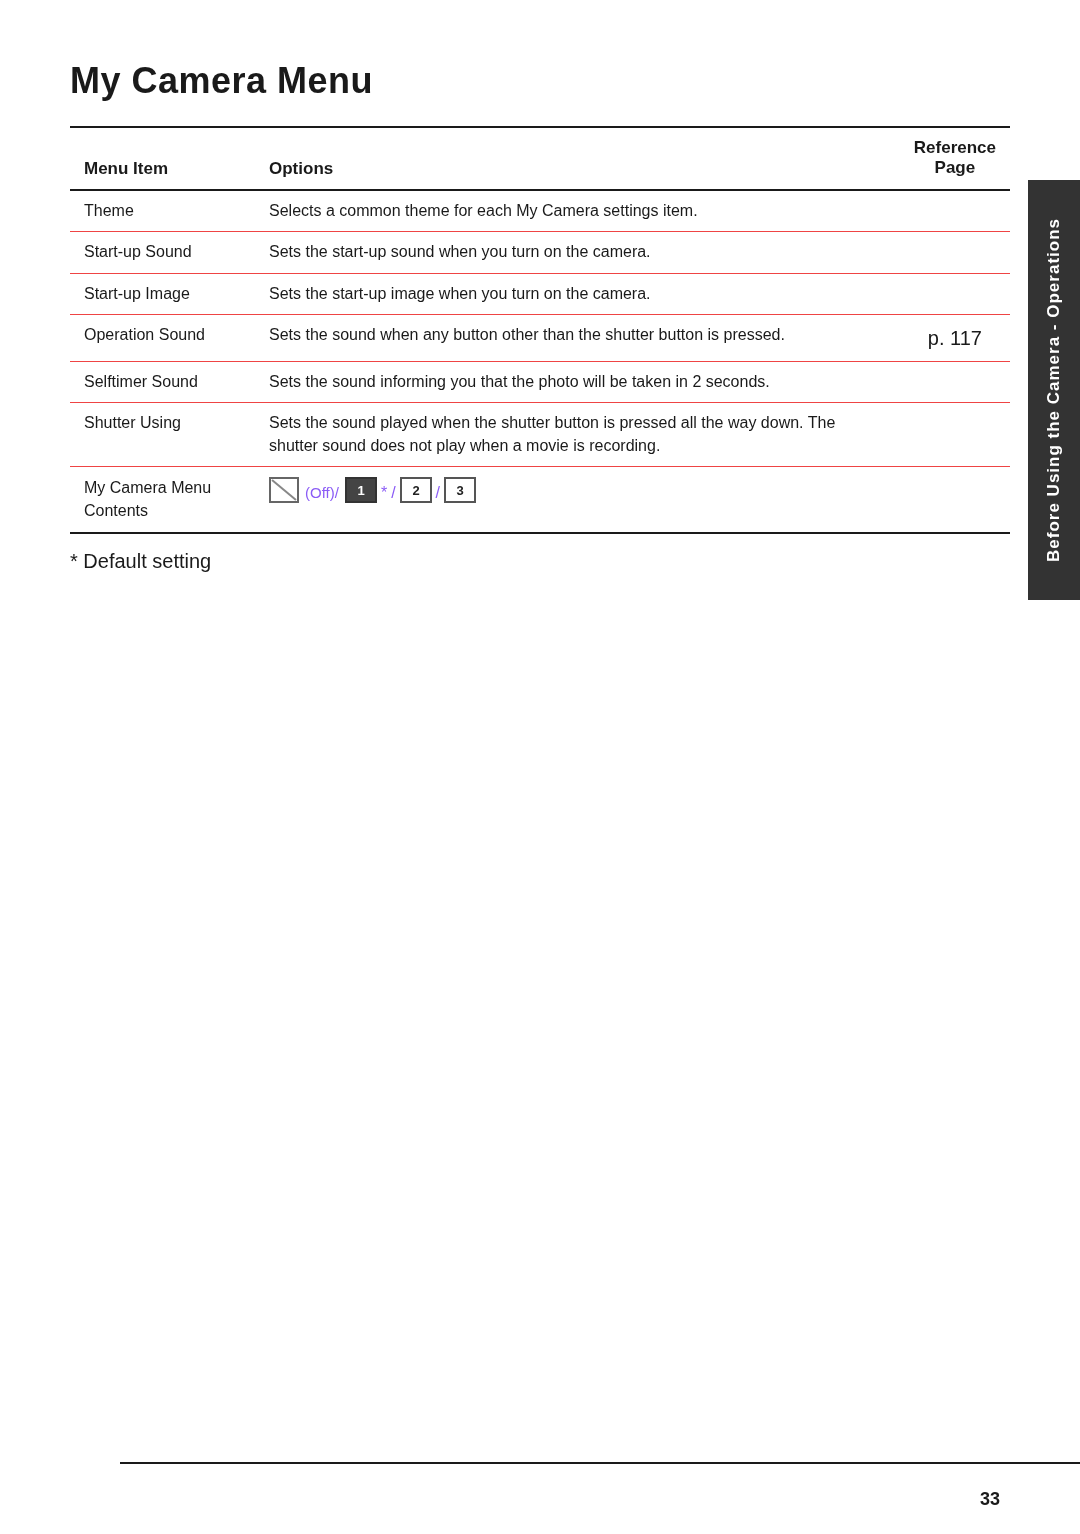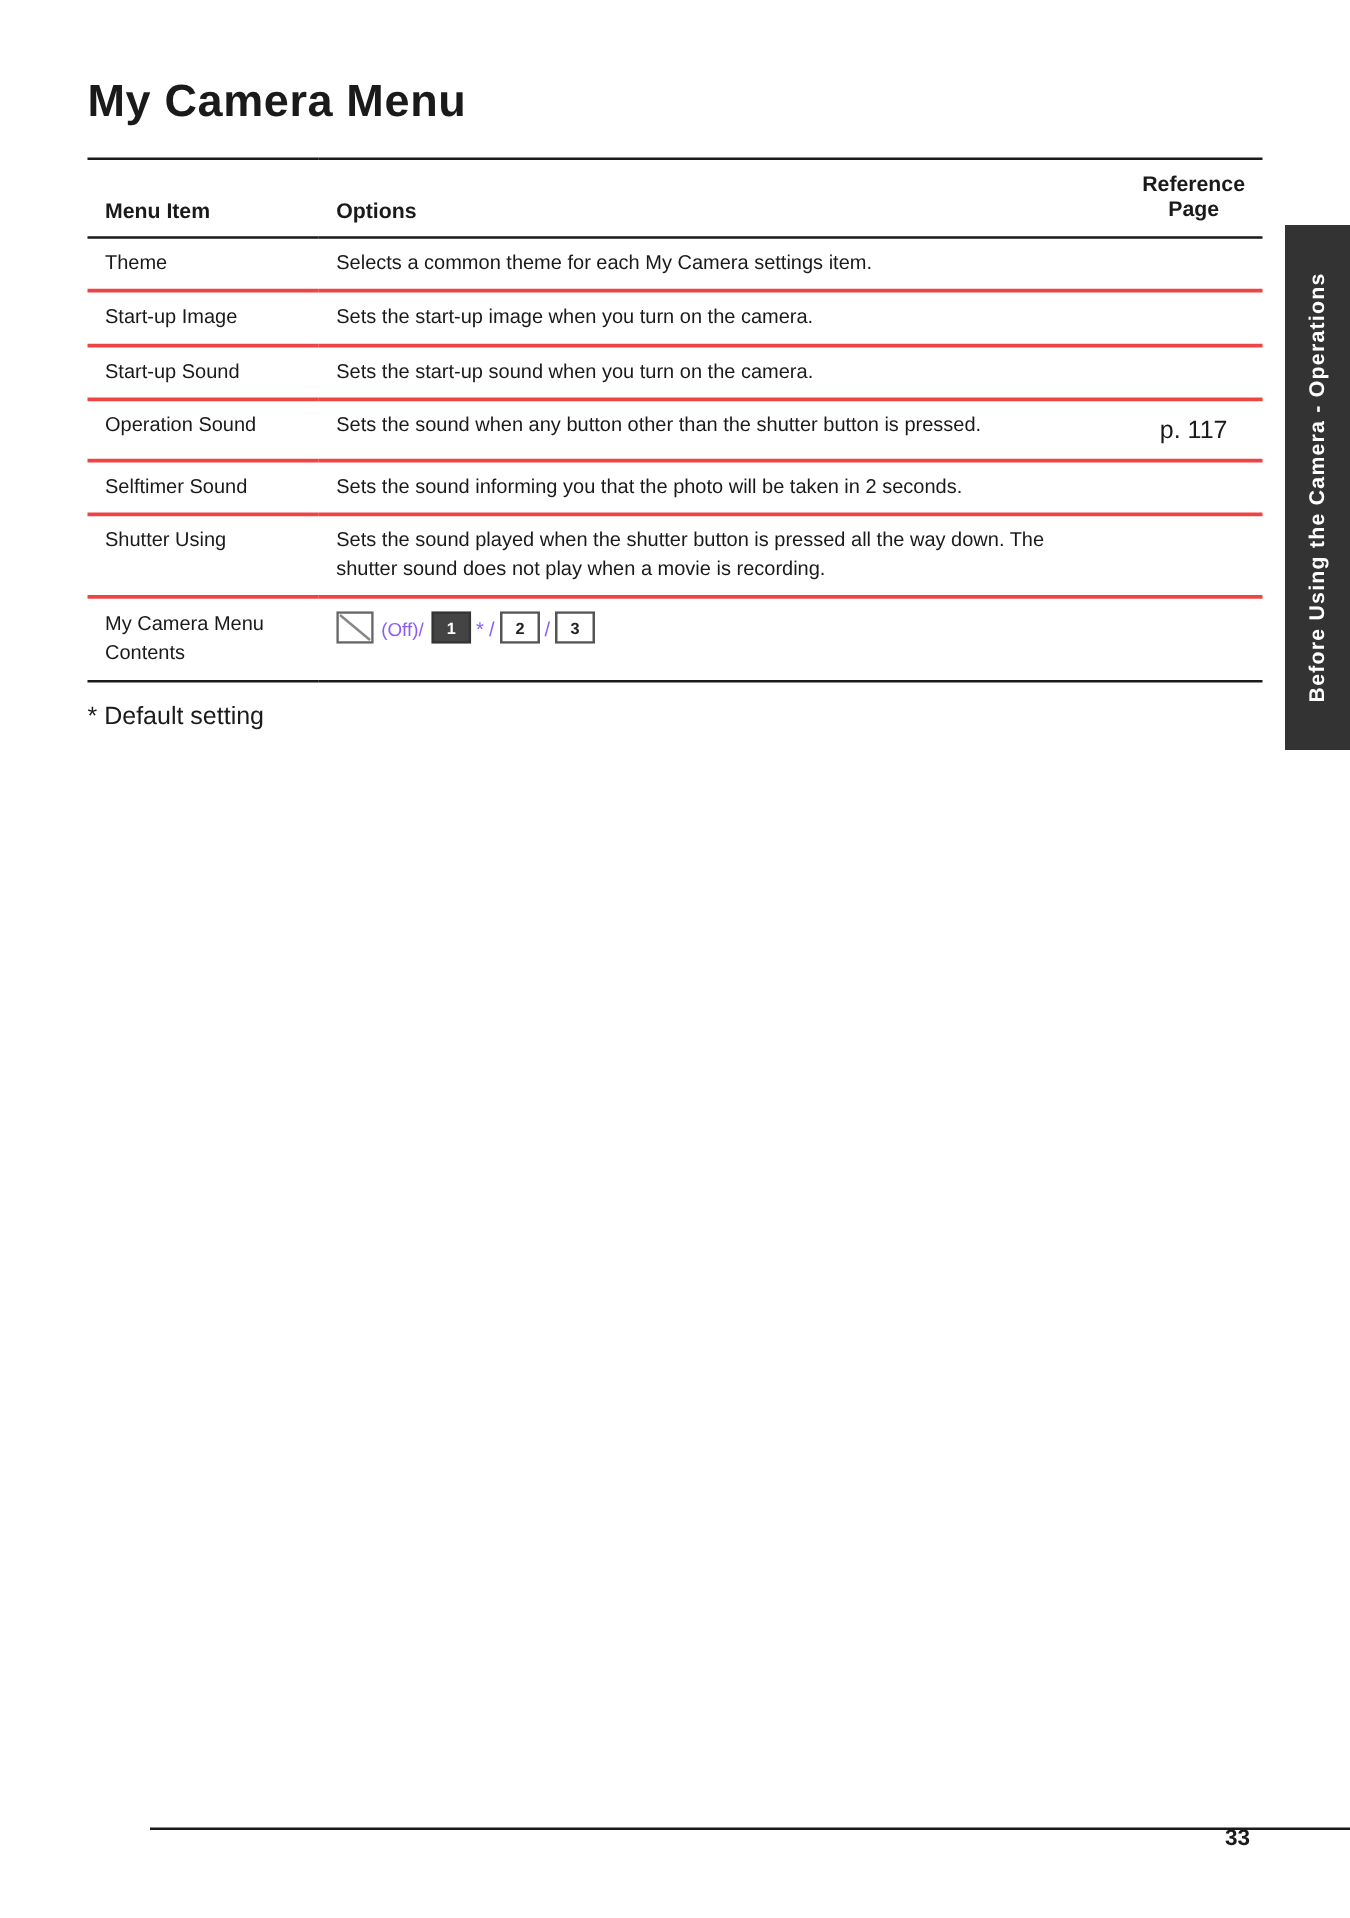--- a/index.html
+++ b/index.html
@@ -64,21 +64,21 @@
     .col-reference {
       width: 110px;
       text-align: center !important;
       line-height: 1.2;
     }
 
     .data-row td {
       padding: 9px 14px;
       vertical-align: top;
       font-size: 17px;
-      border-bottom: 3px solid #ef4444;
+      border-bottom: 1px solid #ef4444;
       line-height: 1.4;
     }
 
     .data-row td.menu-item-cell {
       font-family: Arial, sans-serif;
       font-size: 16px;
     }
 
     .data-row td.options-cell {
       font-family: Arial, sans-serif;
@@ -147,21 +147,21 @@
       transform: rotate(180deg);
       letter-spacing: 1px;
       text-align: center;
       line-height: 1.3;
       white-space: nowrap;
     }
 
     
     .page-number {
       position: absolute;
-      bottom: 53px;
+      bottom: 24px;
       right: 80px;
       font-family: Arial, sans-serif;
       font-size: 18px;
       font-weight: bold;
     }
 
     
     .bottom-line {
       position: absolute;
       bottom: 70px;
@@ -188,28 +188,28 @@
     </thead>
     <tbody>
 
       <tr class="data-row">
         <td class="menu-item-cell">Theme</td>
         <td class="options-cell">Selects a common theme for each My Camera settings item.</td>
         <td class="reference-cell"></td>
       </tr>
 
       <tr class="data-row">
+        <td class="menu-item-cell">Start-up Sound</td>
+        <td class="options-cell">Sets the start-up sound when you turn on the camera.</td>
+        <td class="reference-cell"></td>
+      </tr>
+
+      <tr class="data-row">
         <td class="menu-item-cell">Start-up Image</td>
         <td class="options-cell">Sets the start-up image when you turn on the camera.</td>
-        <td class="reference-cell"></td>
-      </tr>
-
-      <tr class="data-row">
-        <td class="menu-item-cell">Start-up Sound</td>
-        <td class="options-cell">Sets the start-up sound when you turn on the camera.</td>
         <td class="reference-cell"></td>
       </tr>
 
       <tr class="data-row">
         <td class="menu-item-cell">Operation Sound</td>
         <td class="options-cell">Sets the sound when any button other than the shutter button is pressed.</td>
         <td class="reference-cell">p. 117</td>
       </tr>
 
       <tr class="data-row">

